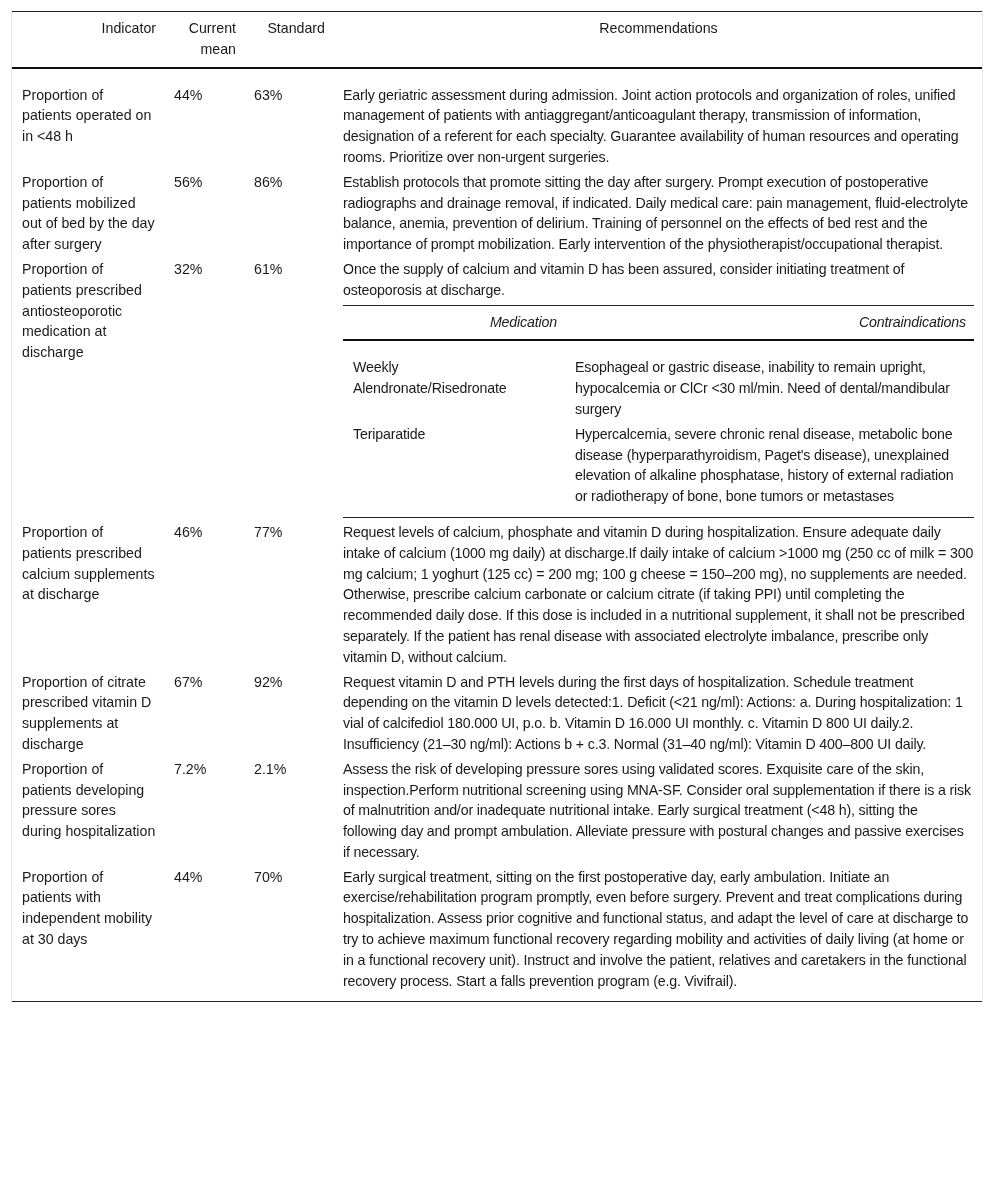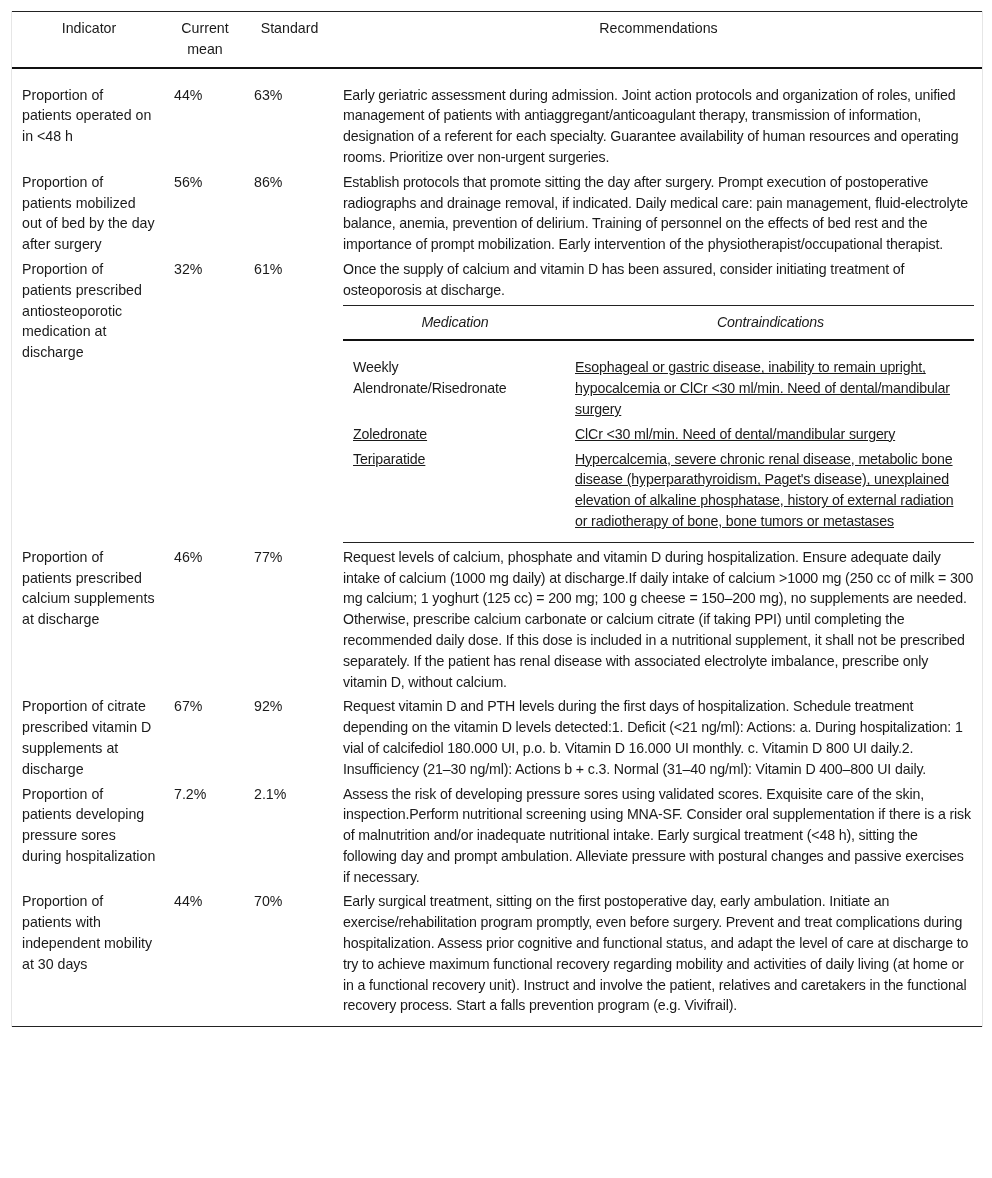--- a/index.html
+++ b/index.html
@@ -24,21 +24,21 @@
       border-left: 1px solid #e6e6e6;
       border-right: 1px solid #e6e6e6;
     }
     table.main {
       width: 100%;
       border-collapse: collapse;
       table-layout: fixed;
     }
     table.main thead th {
       font-weight: normal;
-      text-align: center;
+      text-align: right;
       vertical-align: top;
       padding: 6px 8px 7px 10px;
       border-top: 1px solid #222;
       border-bottom: 2px solid #111;
     }
     table.main thead th.rec {
       text-align: center;
     }
     table.main tbody td {
       vertical-align: top;
@@ -71,21 +71,20 @@
       font-weight: normal;
       font-style: italic;
       text-align: left;
       padding: 0 0 2px 0;
       vertical-align: top;
     }
     table.sub td {
       padding: 0 0 4px 0;
       vertical-align: top;
       text-align: left;
-      text-decoration: underline;
     }
   </style>
 </head>
 <body>
 
 <div class="table-wrap">
   <table class="main">
     <colgroup>
       <col class="c-ind">
       <col class="c-mean">
@@ -129,24 +128,20 @@
                 <th>Medication</th>
                 <th>Contraindications</th>
               </tr>
             </thead>
             <tbody>
               <tr>
                 <td><span style="display:inline-block;max-width:190px;">Weekly Alendronate/Risedronate</span></td>
                 <td>Esophageal or gastric disease, inability to remain upright, hypocalcemia or ClCr &lt;30 ml/min. Need of dental/mandibular surgery</td>
               </tr>
               <tr>
-                <td>Zoledronate</td>
-                <td>ClCr &lt;30 ml/min. Need of dental/mandibular surgery</td>
-              </tr>
-              <tr>
                 <td>Teriparatide</td>
                 <td>Hypercalcemia, severe chronic renal disease, metabolic bone disease (hyperparathyroidism, Paget's disease), unexplained elevation of alkaline phosphatase, history of external radiation or radiotherapy of bone, bone tumors or metastases</td>
               </tr>
             </tbody>
           </table>
         </td>
       </tr>
       <tr>
         <td>Proportion of patients prescribed calcium supplements at discharge</td>
         <td>46%</td>

